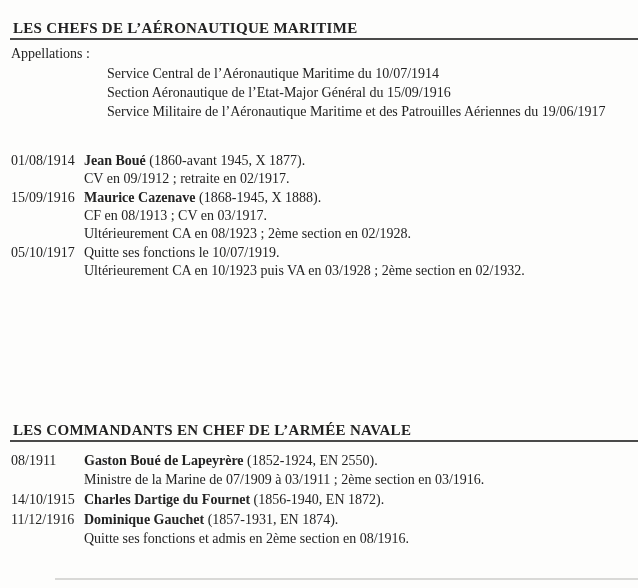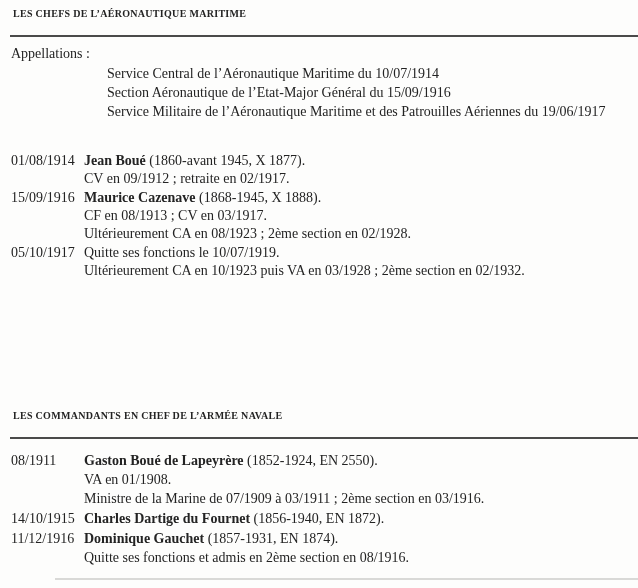--- a/index.html
+++ b/index.html
@@ -15,25 +15,26 @@
     overflow: hidden;
     color: #232323;
     font-family: "Liberation Serif", "DejaVu Serif", serif;
     font-size: 14px;
   }
   .section-heading {
     position: absolute;
     left: 10px;
     right: 0;
     border-bottom: 2px solid #4a4a4a;
-    padding: 0 0 16px 3px;
+    padding: 0 0 1px 3px;
     font-weight: bold;
-    font-size: 10px;
+    font-size: 15px;
     letter-spacing: 0.3px;
     white-space: nowrap;
+    margin-top: 12px;
   }
   .heading-1 { top: 8px; }
   .heading-2 { top: 410px; }
   .appellations-label {
     position: absolute;
     top: 46px;
     left: 11px;
     white-space: nowrap;
   }
   .appellations-list {
@@ -109,21 +110,20 @@
 
   </div>
 
   <div class="section-heading heading-2">LES COMMANDANTS EN CHEF DE L’ARMÉE NAVALE</div>
 
   <div class="entries entries-2">
 
     <div class="entry">
       <span class="entry-date">08/1911</span>
       <div><span class="entry-name">Gaston Boué de Lapeyrère</span><span> (1852-1924, EN 2550).</span></div>
-      <div>VA en 01/1908.</div>
       <div>Ministre de la Marine de 07/1909 à 03/1911 ; 2ème section en 03/1916.</div>
     </div>
 
     <div class="entry">
       <span class="entry-date">14/10/1915</span>
       <div><span class="entry-name">Charles Dartige du Fournet</span><span> (1856-1940, EN 1872).</span></div>
     </div>
 
     <div class="entry">
       <span class="entry-date">11/12/1916</span>

